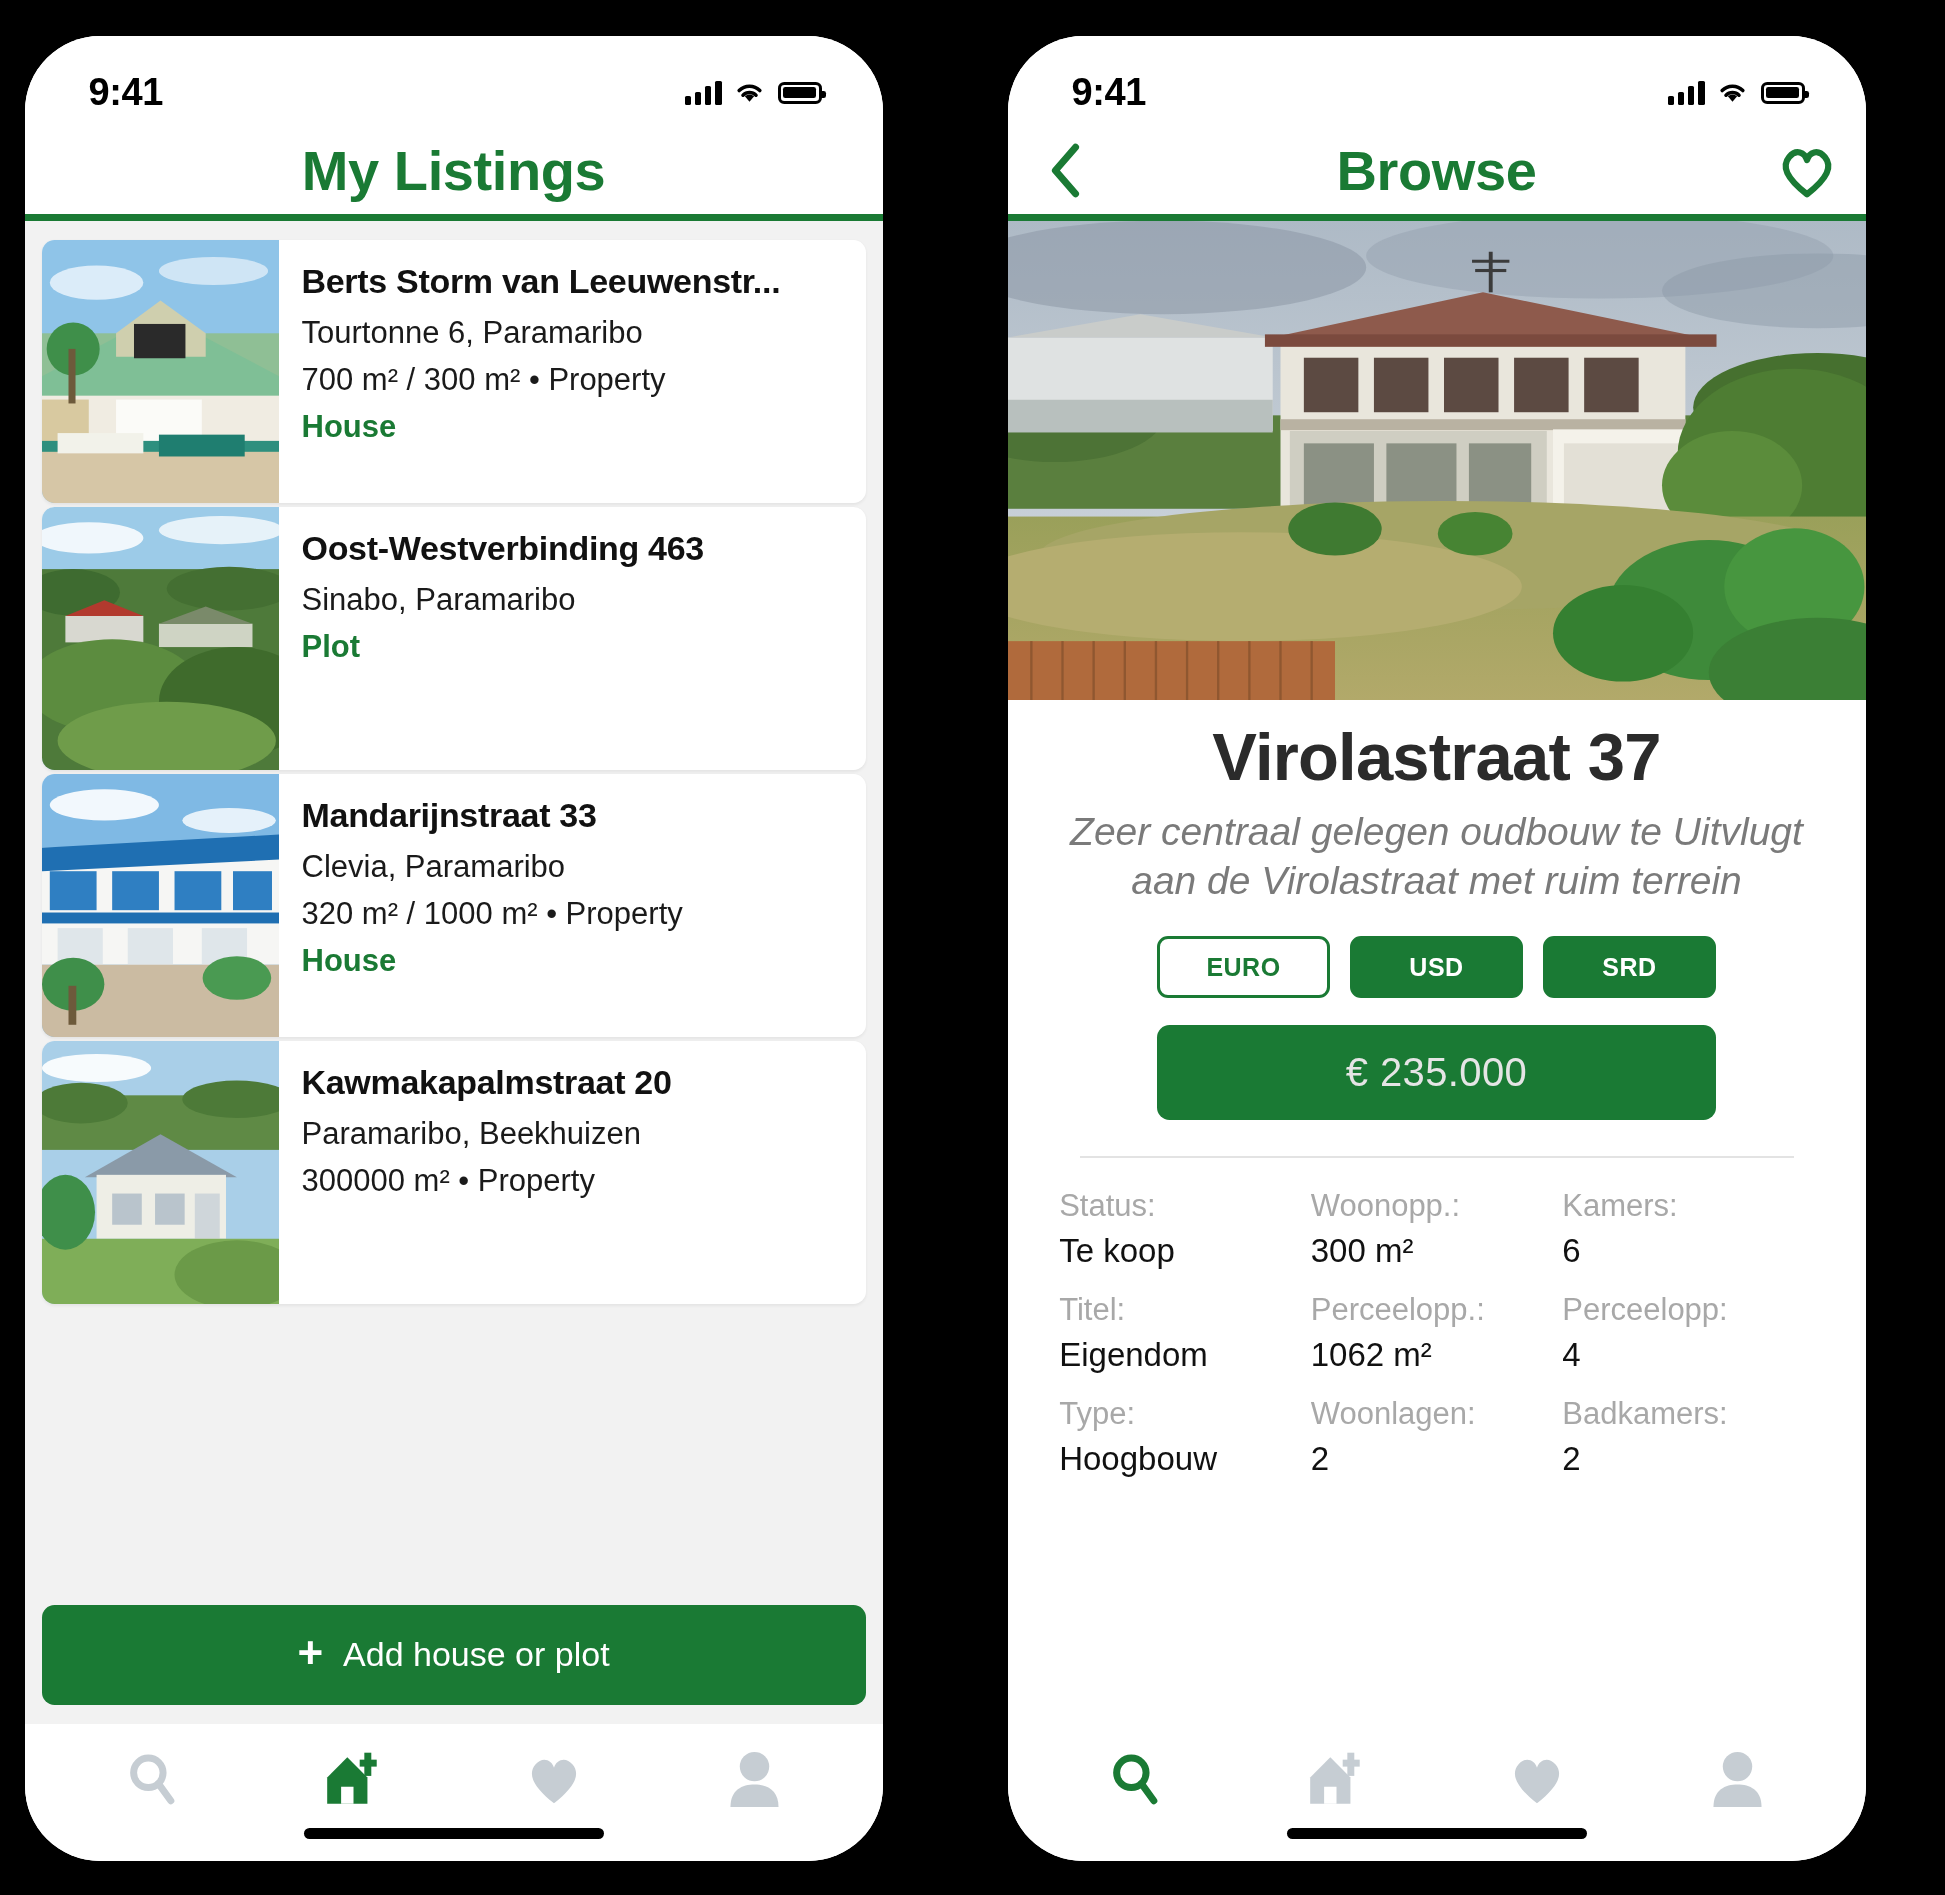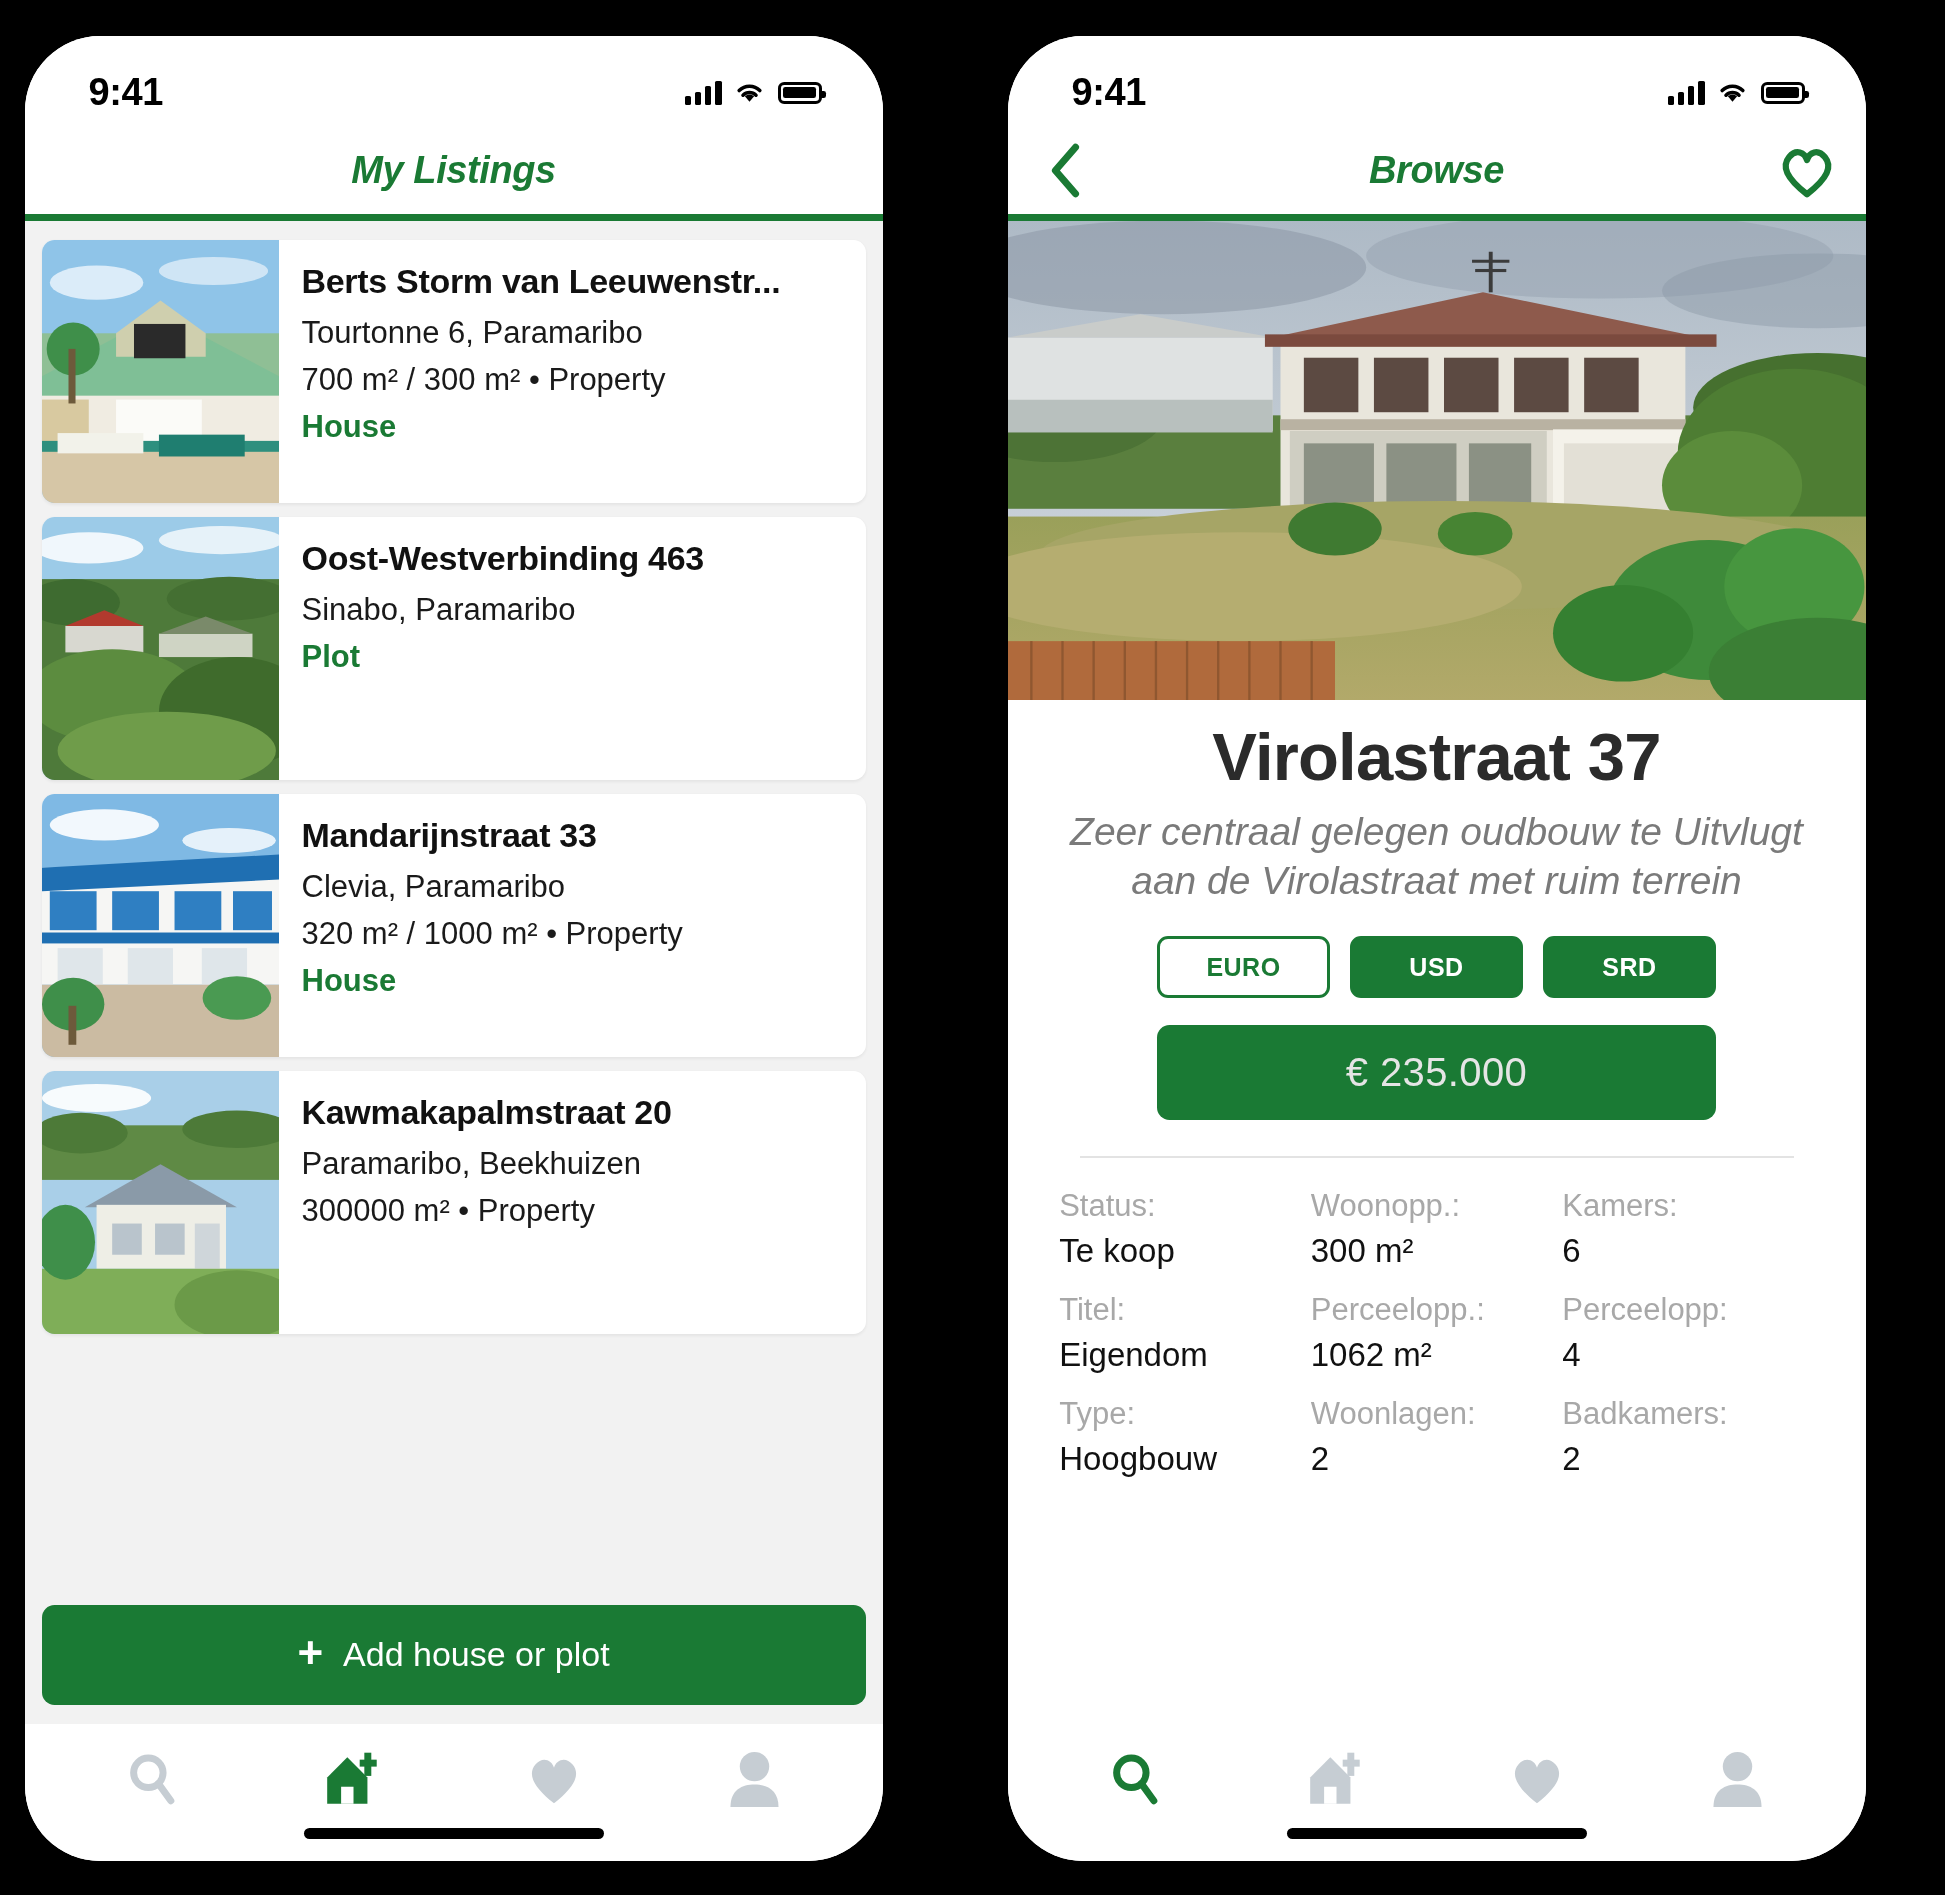--- a/index.html
+++ b/index.html
@@ -71,25 +71,24 @@
   .navbar {
     flex: none;
     height: 86px;
     display: flex;
     align-items: center;
     justify-content: center;
     position: relative;
     background: #fff;
   }
   .nav-title {
-    font-size: 38px;
+    font-size: 56px;
     font-weight: bold;
     color: #1a7a34;
     letter-spacing: -0.4px;
-    font-style: italic;
   }
   .nav-left, .nav-right {
     position: absolute;
     top: 50%;
     transform: translateY(-50%);
     display: flex; align-items: center; justify-content: center;
     width: 62px; height: 62px;
     cursor: pointer;
   }
   .nav-left { left: 28px; }
@@ -102,21 +101,21 @@
     background: #f2f2f2;
     position: relative;
     overflow: hidden;
     padding: 18.7px 17px 0 17px;
   }
   .card {
     display: flex;
     background: #fff;
     border-radius: 12.5px;
     overflow: hidden;
-    margin-bottom: 14px;
+    margin-bottom: 4px;
     box-shadow: 0 1.6px 3.1px rgba(0,0,0,0.06);
     height: 263px;
     cursor: pointer;
   }
   .card-thumb { width: 237px; flex: none; position: relative; overflow: hidden; }
   .card-thumb svg { display: block; width: 100%; height: 100%; }
   .card-info { flex: 1 1 auto; padding: 22px 23px 0 23px; min-width: 0; }
   .card-title {
     font-size: 34px; font-weight: bold; color: #111;
     white-space: nowrap; overflow: hidden; text-overflow: ellipsis;

